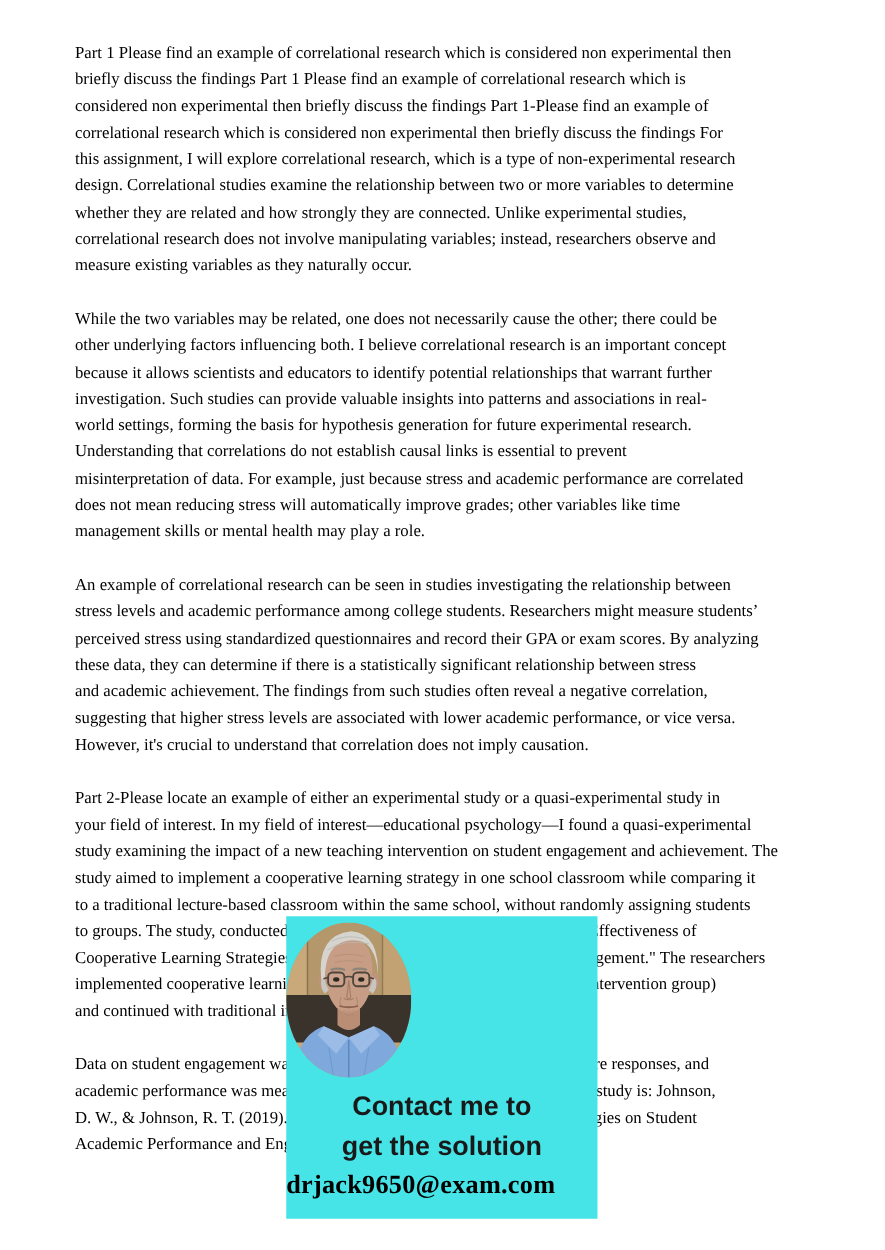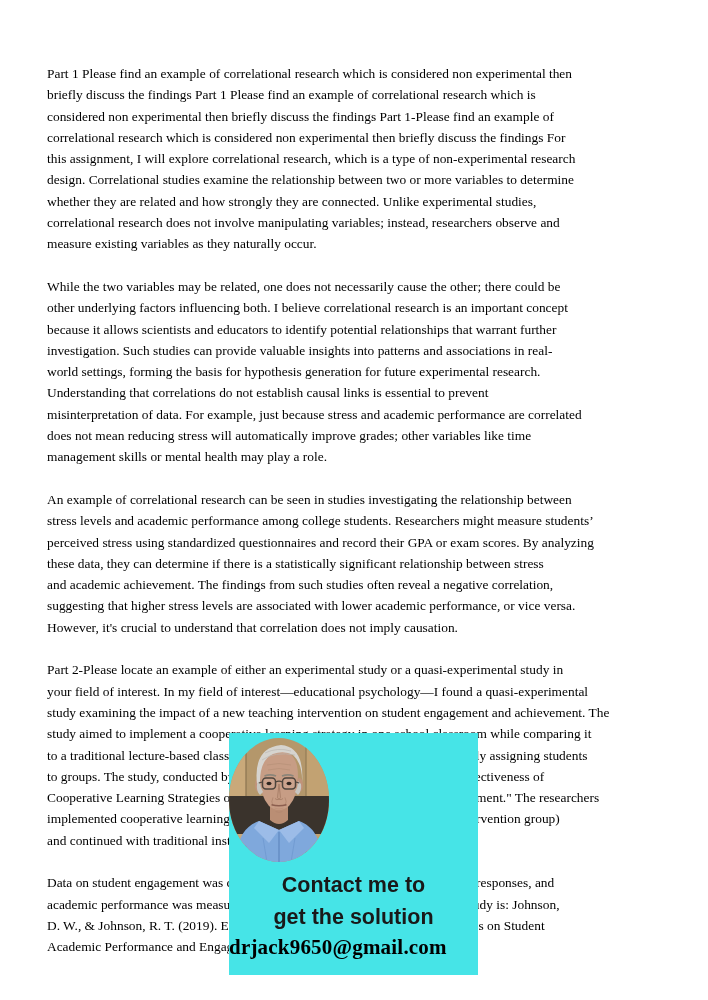--- a/index.html
+++ b/index.html
@@ -4,24 +4,23 @@
 <style>
   html, body { margin: 0; padding: 0; }
   body {
     width: 708px; height: 1000px;
     background: #ffffff;
     position: relative;
     overflow: hidden;
     font-family: "Liberation Serif", serif;
   }
   .doc {
-    position: absolute; left: 0; top: 0;
+    position: absolute; left: 13px; top: 0;
     width: 564px; box-sizing: border-box;
     padding: 31px 40px 0 47px;
-    margin-top: 32px;
   }
   .para {
     white-space: pre;
     font-size: 13.4px;
     line-height: 21.3px;
     color: #000000;
     margin: 0 0 21.3px 0;
   }
   .contact-card {
     position: absolute; left: 229px; top: 733px;
@@ -147,14 +146,14 @@
 
       <path d="M44,59.5 Q41.8,63.5 43.8,67.5 M56,59.5 Q58.2,63.5 56.2,67.5" stroke="#ab8169" stroke-width="0.8" fill="none" opacity="0.85"></path>
 
       <path d="M42.5,66.8 Q50,68.8 57.5,66.8" stroke="#8c5f4f" stroke-width="1.4" fill="none"></path>
       <path d="M45.5,70.2 Q50,71.8 54.5,70.2" stroke="#b98a74" stroke-width="0.9" fill="none" opacity="0.6"></path>
       <path d="M46.5,73.5 Q50,75.2 53.5,73.5" stroke="#a87f68" stroke-width="0.7" fill="none" opacity="0.5"></path>
     </g>
   </svg>
   <div class="card-heading">Contact me to
 get the solution</div>
-  <div class="card-email">drjack9650@gmail.com</div>
+  <div class="card-email">drjack9650@exam.com</div>
 </div>
 
 </body></html>

